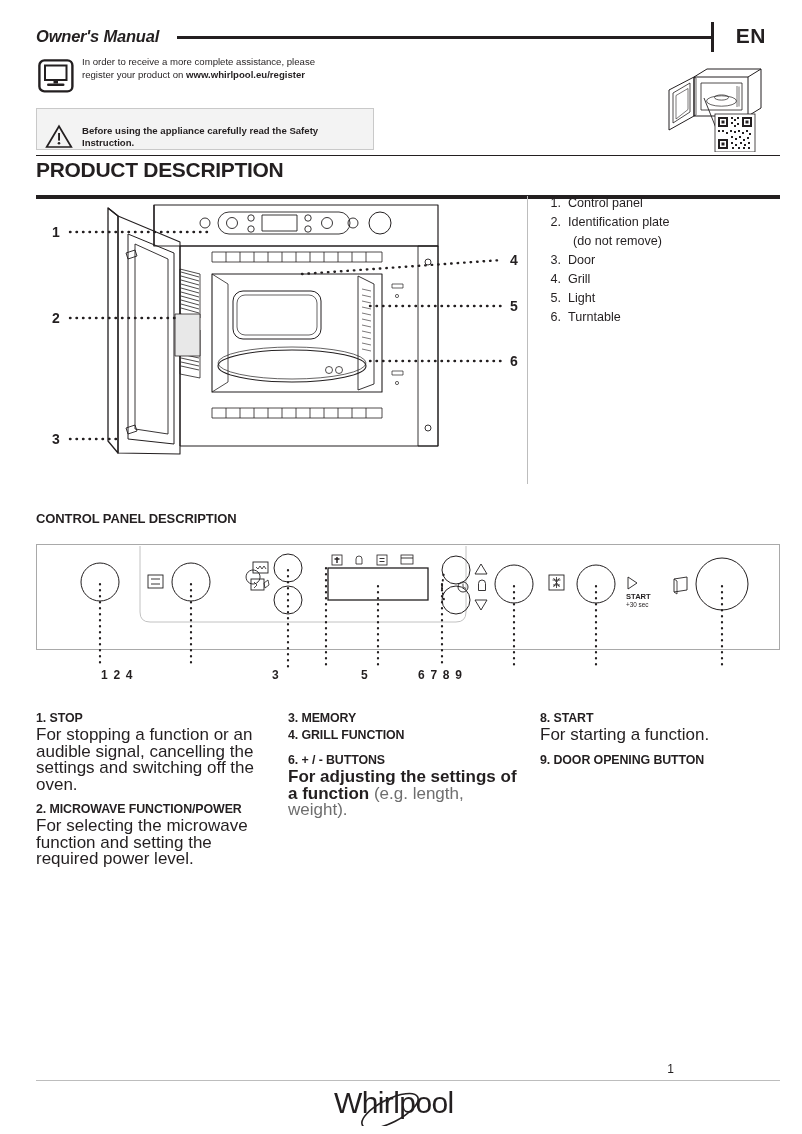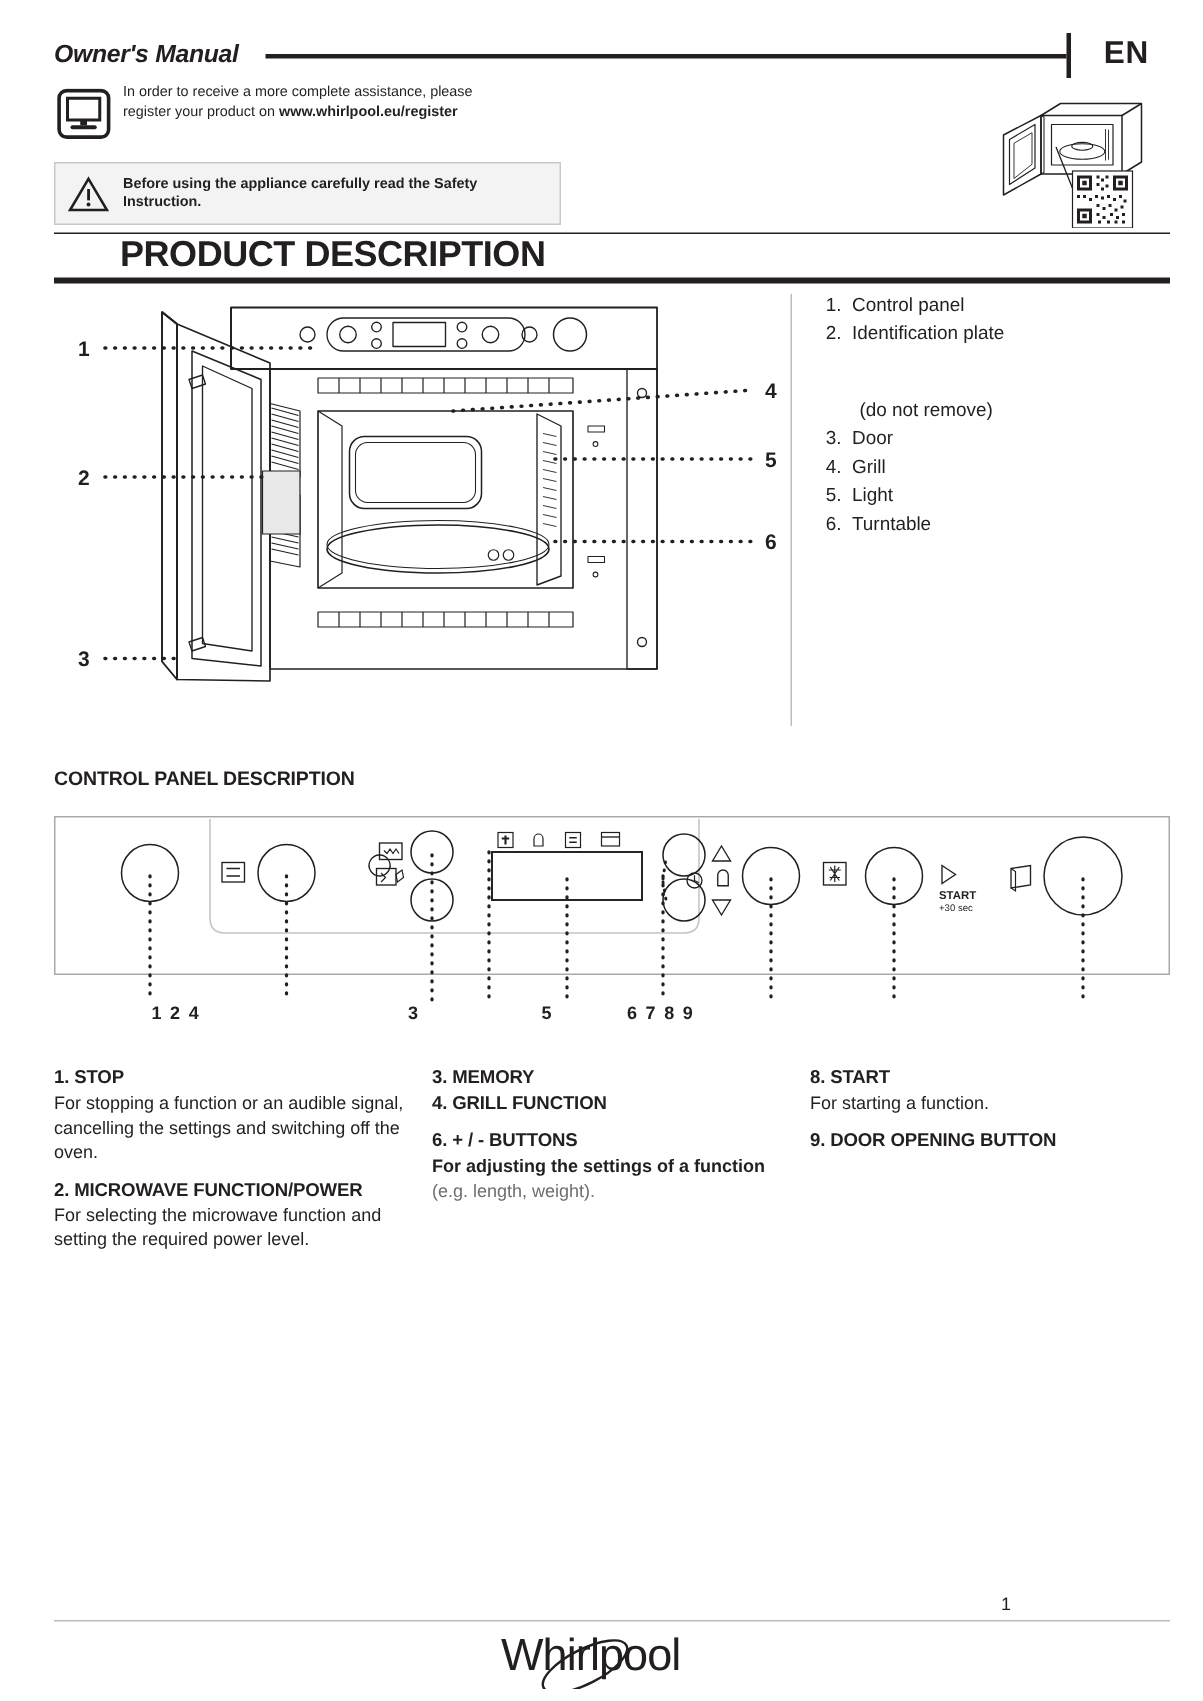--- a/index.html
+++ b/index.html
@@ -68,21 +68,21 @@
   .ty-body { font-size: 9.6px; line-height: 12.5px; }
   .ty-body b { font-weight: bold; }
 
   
   .safety {
     position: absolute;
     left: 36px; top: 108px;
     width: 338px; height: 42px;
     border: 1px solid #c9c9c9;
     background: #f3f3f3;
-    display: flex; align-items: center;
+    display: flex; align-items: flex-end;
     padding: 0 8px;
     gap: 9px;
   }
   .warn-icon { width: 28px; height: 25px; flex: 0 0 28px; }
   .safety-text {
     font-size: 9.6px; font-weight: bold; line-height: 12px;
   }
 
   
   .qr-callout {
@@ -100,22 +100,22 @@
     color: #231f20;
   }
 
   
   .qr-illus { position: absolute; left: 655px; top: 52px; width: 120px; height: 100px; }
 
   
   .section-title-wrap { position: absolute; left: 36px; top: 155px; width: 744px; }
   .st-rule-top { height: 1px; background: #231f20; }
   .st-text {
-    font-size: 24px; font-weight: bold; letter-spacing: -0.3px;
-    padding: 2px 0 3px 0; line-height: 24px; margin-left: 44px;
+    font-size: 21px; font-weight: bold; letter-spacing: -0.3px;
+    padding: 2px 0 13px 0; line-height: 24px;
   }
   .st-rule-bot { height: 3.5px; background: #231f20; }
 
   
   .diagram { position: absolute; left: 40px; top: 196px; width: 490px; height: 290px; }
 
   .vdivider {
     position: absolute;
     left: 527px; top: 196px;
     width: 1px; height: 288px;
@@ -124,21 +124,21 @@
 
   .parts-list {
     position: absolute;
     left: 540px; top: 194px;
     width: 230px;
     font-size: 12.6px;
     line-height: 19px;
   }
   .parts-list li { display: flex; list-style: none; }
   .pl-num { width: 21px; text-align: right; margin-right: 7px; flex: 0 0 21px; }
-  .pl-sub { margin-left: 33px; margin-top: 32px; }
+  .pl-sub { margin-left: 33px; }
 
   
   .cp-title {
     position: absolute;
     left: 36px; top: 511px;
     font-size: 13px; font-weight: bold;
     letter-spacing: -0.1px;
   }
   .cp-svg { position: absolute; left: 36px; top: 544px; width: 744px; height: 150px; }
   .cp-numlabels { position: absolute; left: 36px; top: 668px; width: 744px; height: 20px; }
@@ -155,21 +155,21 @@
   .col-1 { width: 252px; }
   .col-2 { width: 252px; }
   .col-3 { width: 240px; }
 
   .item-head {
     font-size: 12.4px; font-weight: bold;
     line-height: 17px;
     letter-spacing: -0.1px;
   }
   .item-body {
-    font-size: 12px;
+    font-size: 17px;
     line-height: 16.5px;
     margin-bottom: 8px;
   }
   .item-body.tight { margin-bottom: 0; }
   .item-body .muted { color: #6e6e6e; }
   .item-body b { font-weight: bold; }
   .gap { height: 8px; }
 
   
   .footer-rule {

